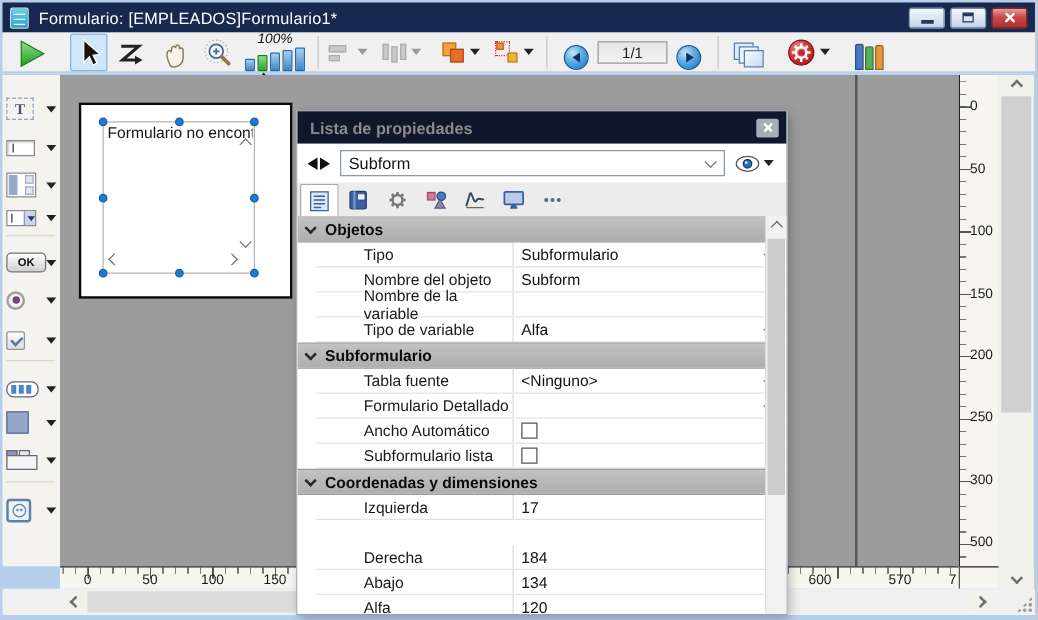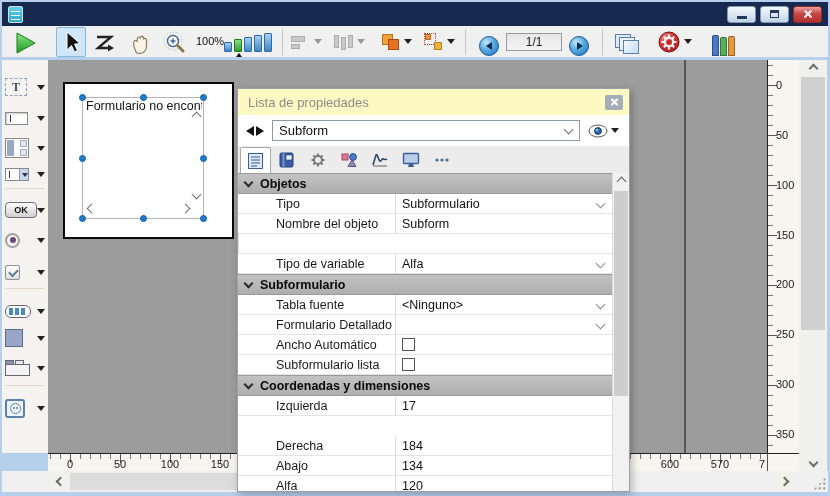--- a/index.html
+++ b/index.html
@@ -24,21 +24,21 @@
 
   
   .toolbar{position:absolute;left:2px;right:2px;top:26px;height:33px;background:#f0f0f0;border-bottom:2px solid #b6cfeb;display:flex;align-items:center;}
   .tb{height:30px;min-width:26px;display:flex;align-items:flex-end;justify-content:center;padding:1px 2px;}
   .tb.sel{background:#cfe7f8;border:1px solid #85b8de;border-radius:2px;}
   .tsep{width:1px;height:26px;background:#c6c6c6;margin:0 4px;}
   .tri{width:0;height:0;display:inline-block;}
   .tri.dn{border-left:4px solid transparent;border-right:4px solid transparent;border-top:5px solid #222;}
   .tri.dn.dis{border-top-color:#9a9a9a;}
   .ddw{display:flex;align-items:center;gap:3px;}
-  .zoomwrap{display:flex;flex-direction:row;align-items:center;margin-left:6px;}
+  .zoomwrap{display:flex;flex-direction:column;align-items:center;margin-left:6px;font-style:italic;}
   .zlabel{font-size:11px;color:#111;line-height:11px;}
   .zbars{display:flex;align-items:flex-end;gap:2px;margin-top:1px;position:relative;}
   .zbar{width:8px;background:linear-gradient(#a6d2f2,#3f86c4);border:1px solid #2a6aa6;border-radius:1px;}
   .zbar.green{background:linear-gradient(#8ade8a,#2fa02f);border-color:#1d7a1d;}
   .zmark{position:absolute;left:12px;bottom:-5px;width:0;height:0;border-left:3px solid transparent;border-right:3px solid transparent;border-bottom:4px solid #111;}
   .pagefield{width:56px;height:18px;border:1px solid #9a9a9a;background:linear-gradient(#e6e6e6,#f3f3f3);display:flex;align-items:center;justify-content:center;font-size:12px;color:#222;}
   .navball{width:20px;height:20px;border-radius:50%;border:1px solid #1a5a9a;background:radial-gradient(circle at 35% 30%,#c4e6fc,#58aae0 45%,#1a6ec0);display:flex;align-items:center;justify-content:center;}
   .navtri-l{width:0;height:0;border-top:4px solid transparent;border-bottom:4px solid transparent;border-right:6px solid #0e2e54;margin-right:1px;}
   .navtri-r{width:0;height:0;border-top:4px solid transparent;border-bottom:4px solid transparent;border-left:6px solid #0e2e54;margin-left:1px;}
   .ic-align{position:relative;width:20px;height:16px;}
@@ -126,40 +126,40 @@
   .rcorner{position:absolute;left:767px;top:453px;width:32px;height:18px;background:#f6f5ef;border-top:1px solid #222;border-left:1px solid #555;}
   .vscroll{position:absolute;left:799px;top:60px;width:28px;height:411px;background:#f1f1ec;}
   .sbtn{position:absolute;background:#f1f1ec;display:flex;align-items:center;justify-content:center;}
   .vthumb{position:absolute;left:2px;right:2px;top:17px;height:253px;background:#cfcfcf;}
   .hscrollrow{position:absolute;left:2px;right:2px;top:471px;height:21px;background:#f0f0f0;}
   .hthumb{position:absolute;left:68px;top:2px;width:540px;height:17px;background:#dcdcdc;}
   .grip{position:absolute;right:2px;bottom:2px;width:13px;height:13px;background-image:radial-gradient(#9a9a9a 1.2px,transparent 1.3px);background-size:4.5px 4.5px;clip-path:polygon(100% 0,100% 100%,0 100%);}
 
   
   .ppanel{position:absolute;left:237px;top:88px;width:393px;height:404px;background:#fff;border:1px solid #9aa0a8;box-shadow:2px 3px 8px rgba(0,0,0,.25);}
-  .p-title{position:absolute;left:0;right:0;top:0;height:26px;background:#fef9c3;display:flex;align-items:center;}
+  .p-title{position:absolute;left:0;right:0;top:0;height:26px;background:#0f172a;display:flex;align-items:center;font-weight:bold;}
   .p-title .t{margin-left:10px;font-size:13px;color:#8b8b8b;}
   .p-close{margin-left:auto;margin-right:6px;width:18px;height:15px;border-radius:2px;background:#a3aeb9;position:relative;}
   .p-close:before,.p-close:after{content:"";position:absolute;left:5px;top:6.5px;width:9px;height:1.8px;background:#fff;border-radius:1px;}
   .p-close:before{transform:rotate(45deg);} .p-close:after{transform:rotate(-45deg);}
   .p-nav{position:absolute;left:0;right:0;top:26px;height:31px;background:#fff;display:flex;align-items:center;}
   .selarrows{display:flex;align-items:center;gap:2px;margin-left:8px;}
   .sa-l{width:0;height:0;border-top:5px solid transparent;border-bottom:5px solid transparent;border-right:8px solid #111;}
   .sa-r{width:0;height:0;border-top:5px solid transparent;border-bottom:5px solid transparent;border-left:8px solid #111;}
   .p-combo{margin-left:8px;width:308px;height:21px;border:1px solid #8a9aa8;background:#fff;display:flex;align-items:center;font-size:13px;color:#111;padding-left:6px;}
   .p-combo .chv{margin-left:auto;margin-right:7px;margin-top:-3px;}
   .p-eye{margin-left:8px;display:flex;align-items:center;gap:3px;}
   .p-tabs{position:absolute;left:0;right:0;top:57px;height:27px;background:#ececec;display:flex;align-items:flex-end;padding-left:2px;}
   .ptab{width:31px;height:26px;display:flex;align-items:center;justify-content:center;}
   .ptab.sel{background:#fff;border:1px solid #a8a8a8;border-bottom:none;border-radius:2px 2px 0 0;}
   .p-grid{position:absolute;left:0;right:0;top:84px;bottom:0;background:#fff;overflow:hidden;}
   .psec{position:absolute;left:0;width:376px;height:21px;background:linear-gradient(#c2c2c2,#aeaeae);border-top:1px solid #9a9a9a;border-bottom:1px solid #9a9a9a;display:flex;align-items:center;}
   .psec .chv{border-color:#2a2a2a;margin-left:7px;margin-top:-3px;}
   .psec .t{font-size:12.5px;font-weight:bold;color:#0a0a0a;margin-left:8px;}
-  .prow{position:absolute;left:0;width:376px;height:20px;border-bottom:1px solid #e4e4e4;display:flex;}
+  .prow{position:absolute;left:15px;width:376px;height:20px;border-bottom:1px solid #e4e4e4;display:flex;}
   .plabel{width:157px;padding-left:38px;font-size:12.5px;color:#1a1a1a;display:flex;align-items:center;}
   .pvalue{flex:1;border-left:1px solid #dcdcdc;padding-left:6px;font-size:12.5px;color:#111;display:flex;align-items:center;position:relative;}
   .pvalue .chv{position:absolute;right:10px;top:6px;border-color:#8a8a8a;border-width:1.5px;}
   .pcheck{width:13px;height:13px;border:1px solid #555;background:#fff;}
   .p-scroll{position:absolute;right:0;top:84px;bottom:0;width:17px;background:#f1f1f1;border-left:1px solid #dcdcdc;}
   .p-scroll .chv{border-color:#5a5a5a;}
   .pthumb{position:absolute;left:1px;right:1px;top:18px;height:205px;background:#cdcdcd;}
 
   svg{display:block;}
 </style>
@@ -167,20 +167,21 @@
 <body>
 
 <div id="win">
 
   <div class="titlebar">
     <div class="app-icon">
         <i></i>
         <b></b>
         <u></u>
       </div>
+    <div class="title-text">Formulario: [EMPLEADOS]Formulario1*</div>
     <div class="win-btns">
       <div class="wbtn">
           <span class="g-min"></span>
         </div>
       <div class="wbtn">
           <span class="g-max"></span>
         </div>
       <div class="wbtn close">
           <span class="g-close"></span>
         </div>
@@ -402,33 +403,33 @@
         <span class="hdl" style="right:-4px;bottom:-4px"></span>
       </div>
     </div>
   </div>
 
   <div class="hruler">
     <span style="left:22px">0</span>
     <span style="left:72px">50</span>
     <span style="left:122px">100</span>
     <span style="left:172px">150</span>
-    <span style="left:622px">600</span>
+    <span style="left:608px">600</span>
     <span style="left:672px">570</span>
     <span class="clip" style="left:711px">7</span>
   </div>
   <div class="vruler">
     <span style="top:25px">0</span>
     <span style="top:75px">50</span>
     <span style="top:125px">100</span>
     <span style="top:175px">150</span>
     <span style="top:224px">200</span>
     <span style="top:274px">250</span>
     <span style="top:324px">300</span>
-    <span style="top:374px">350</span>
+    <span style="top:374px">500</span>
   </div>
   <div class="rcorner"></div>
 
   <div class="vscroll">
     <div class="sbtn" style="left:0;right:0;top:0;height:17px">
         <span class="chv up"></span>
       </div>
     <div class="vthumb"></div>
     <div class="sbtn" style="left:0;right:0;bottom:0;height:17px">
         <span class="chv down"></span>
@@ -531,20 +532,21 @@
             <span class="chv down"></span>
           </div>
       </div>
       <div class="prow" style="top:41px">
         <div class="plabel">Nombre del objeto</div>
         <div class="pvalue">
             <span>Subform</span>
           </div>
       </div>
       <div class="prow" style="top:61px">
+        <div class="plabel">Nombre de la variable</div>
         <div class="pvalue">
             <span></span>
           </div>
       </div>
       <div class="prow" style="top:81px">
         <div class="plabel">Tipo de variable</div>
         <div class="pvalue">
             <span>Alfa</span>
             <span class="chv down"></span>
           </div>

